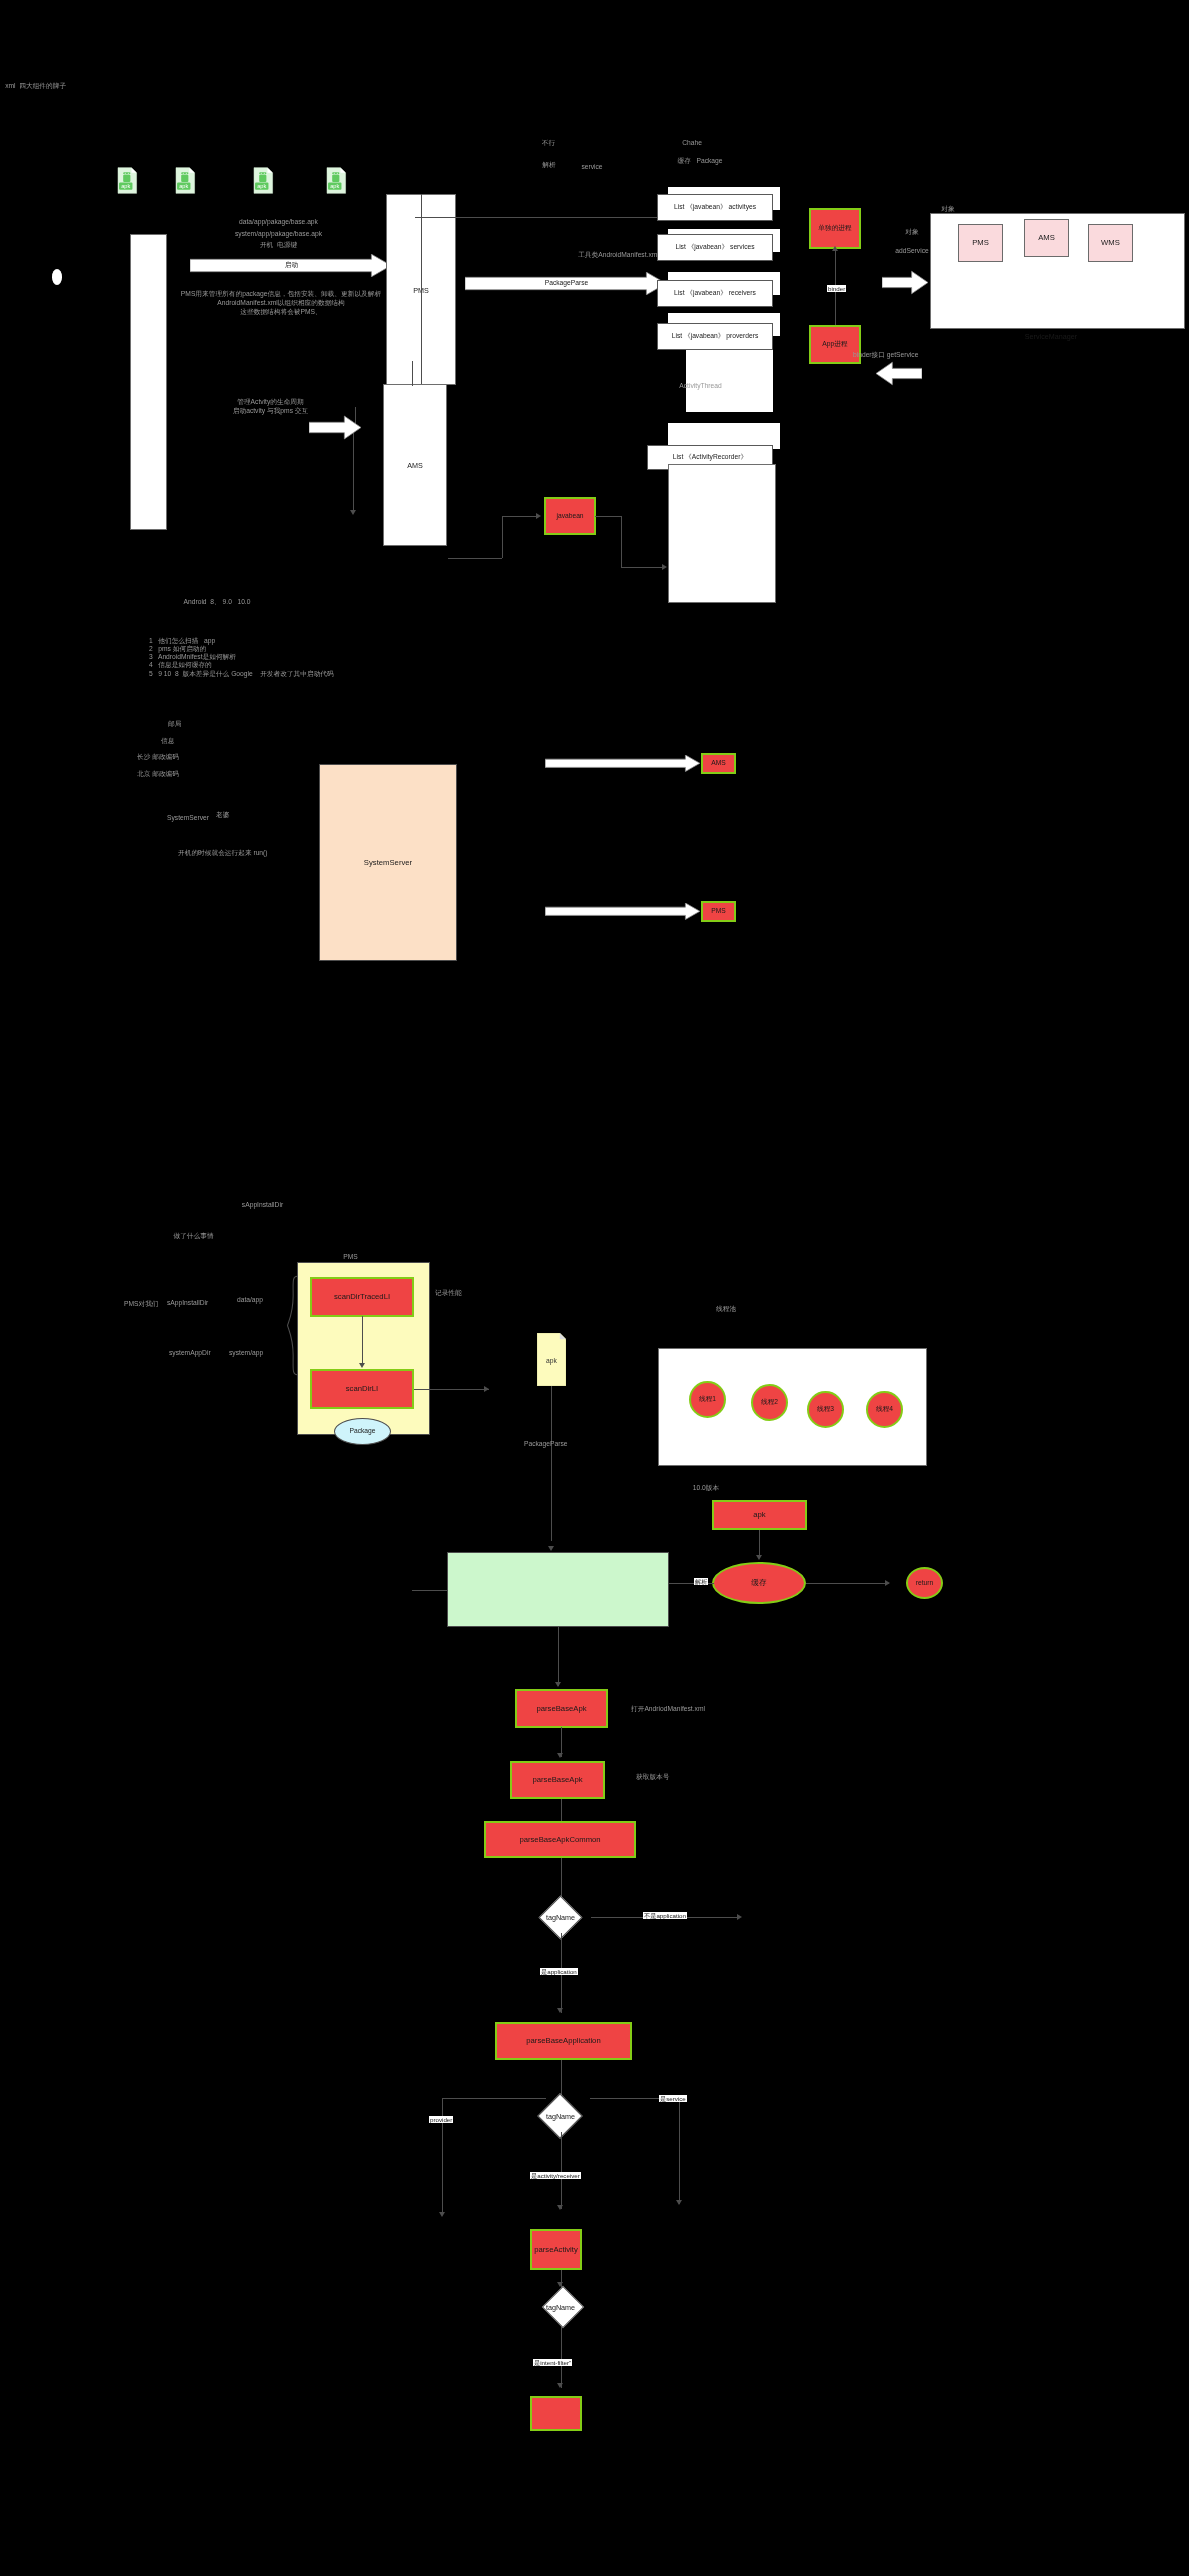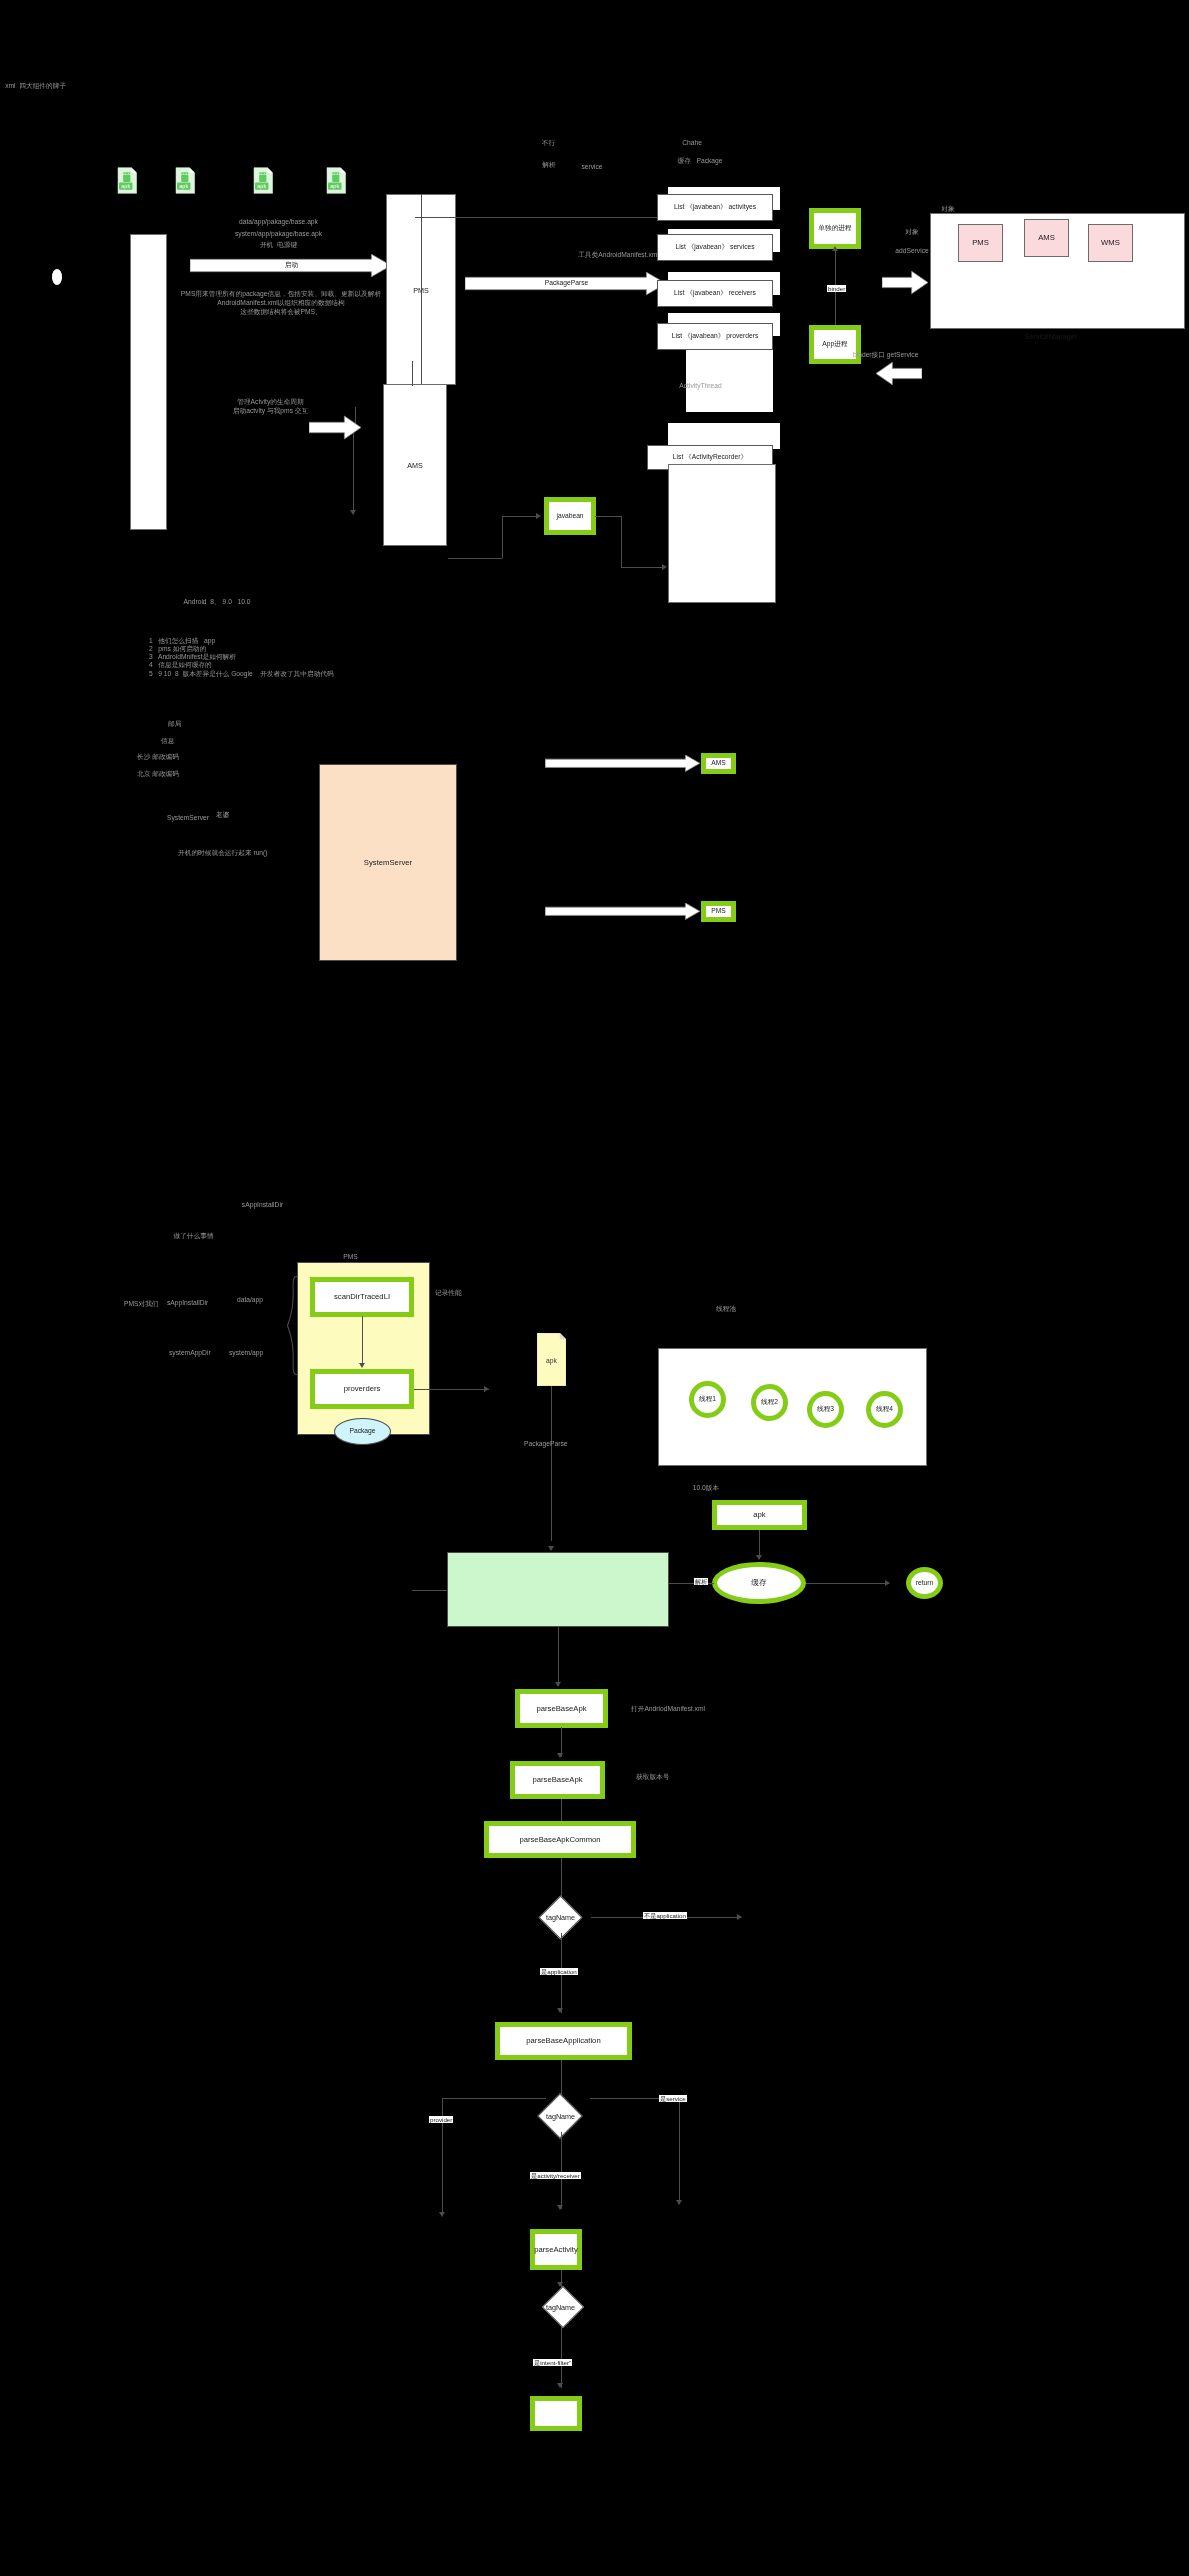--- a/index.html
+++ b/index.html
@@ -13,22 +13,22 @@
     position: relative;
     width: 1190px;
     height: 2943px;
     background: #000000;
     overflow: hidden;
   }
   
   .abs { position: absolute; }
   .box {
     position: absolute;
-    background: #ffffff;
-    border: 5px solid #84cc16;
+    background: #ef4444;
+    border: 2px solid #84cc16;
     display: flex; align-items: center; justify-content: center;
     text-align: center;
     color: #1a1a1a;
     font-size: 7.7px;
     line-height: 1.25;
     padding: 1px 2.1px;
   }
   .box.pink  { background: #fadadd; border: 1px solid #6b6b6b; }
   .box.peach { background: #fce0c6; border: 1px solid #4d4d4d; }
   .box.yellow{ background: #fdfbbd; border: 1px solid #4d4d4d; }
@@ -363,21 +363,21 @@
 
   <div class="lbl" style="left:322px; top:1252px; width:57px;">PMS</div>
   <div class="box yellow" style="left:297px; top:1262px; width:133px; height:173px;"></div>
 
   <div class="box" style="left:310px; top:1277px; width:104px; height:40px;">
       <span>scanDirTracedLI</span>
     </div>
   <div class="vline thin" style="left:362px; top:1316px; height:49px;"></div>
   <div class="ah down" style="left:359px; top:1363px;"></div>
   <div class="box" style="left:310px; top:1369px; width:104px; height:40px;">
-      <span>proverders</span>
+      <span>scanDirLI</span>
     </div>
   <div class="box cyan ellipse" style="left:334px; top:1418px; width:57px; height:27px; font-size:6.7px;">
       <span>Package</span>
     </div>
 
   <div class="lbl left" style="left:435px; top:1288px; width:57px;">记录性能</div>
 
   <div class="hline thin" style="left:414px; top:1389px; width:75px;"></div>
   <div class="ah right" style="left:484px; top:1386px;"></div>
 

